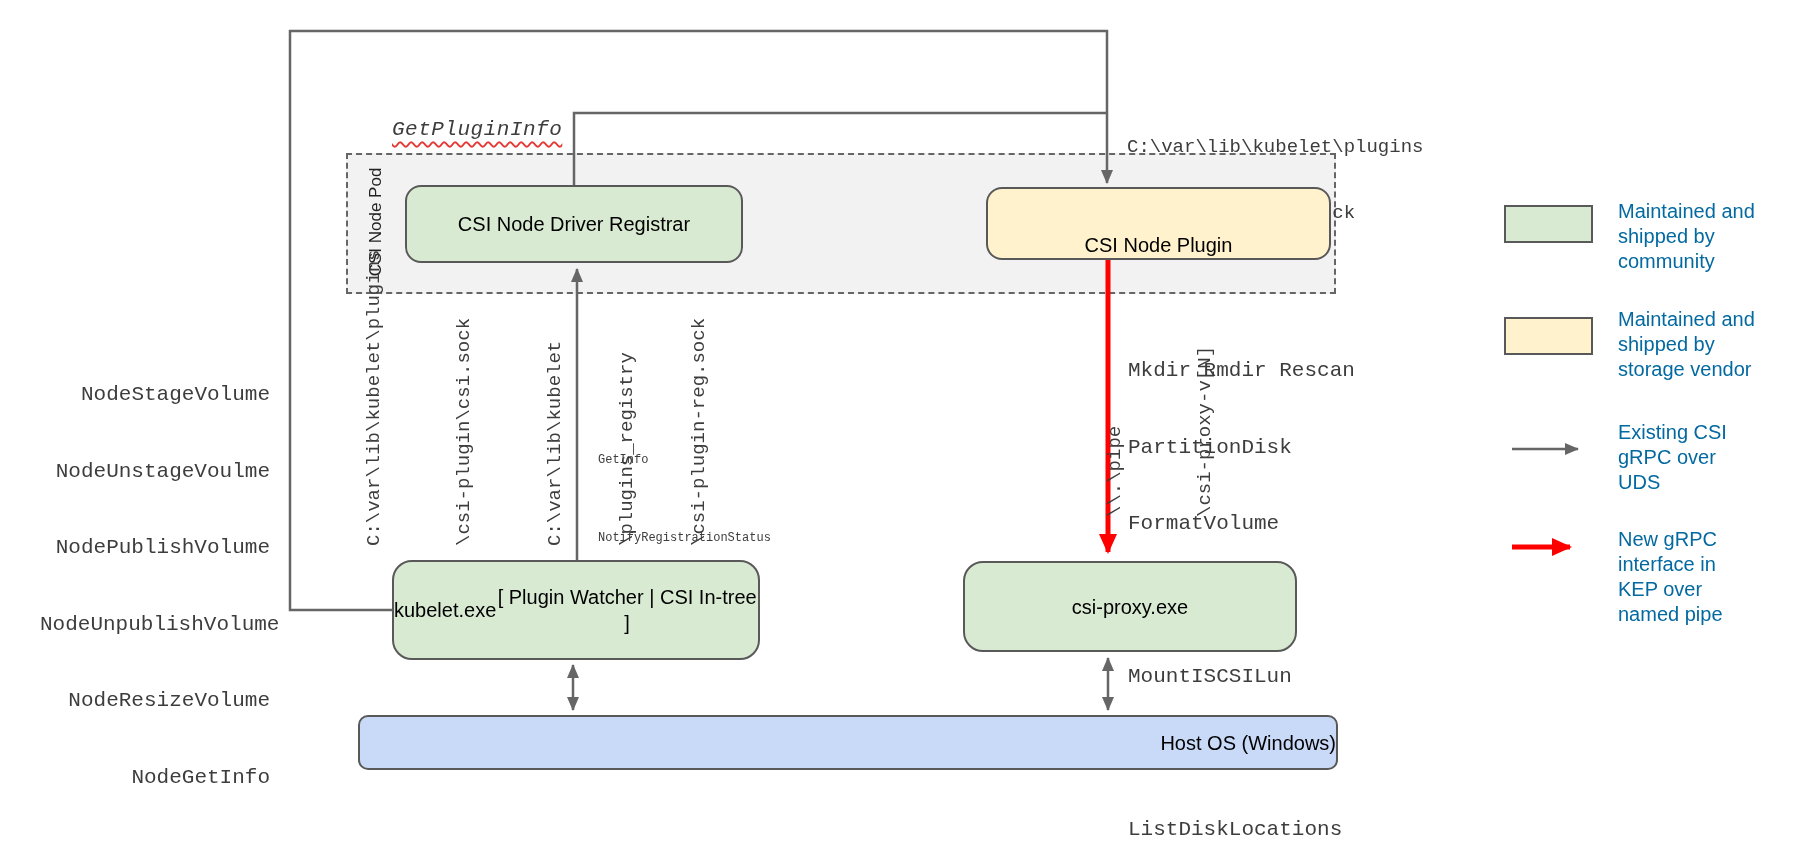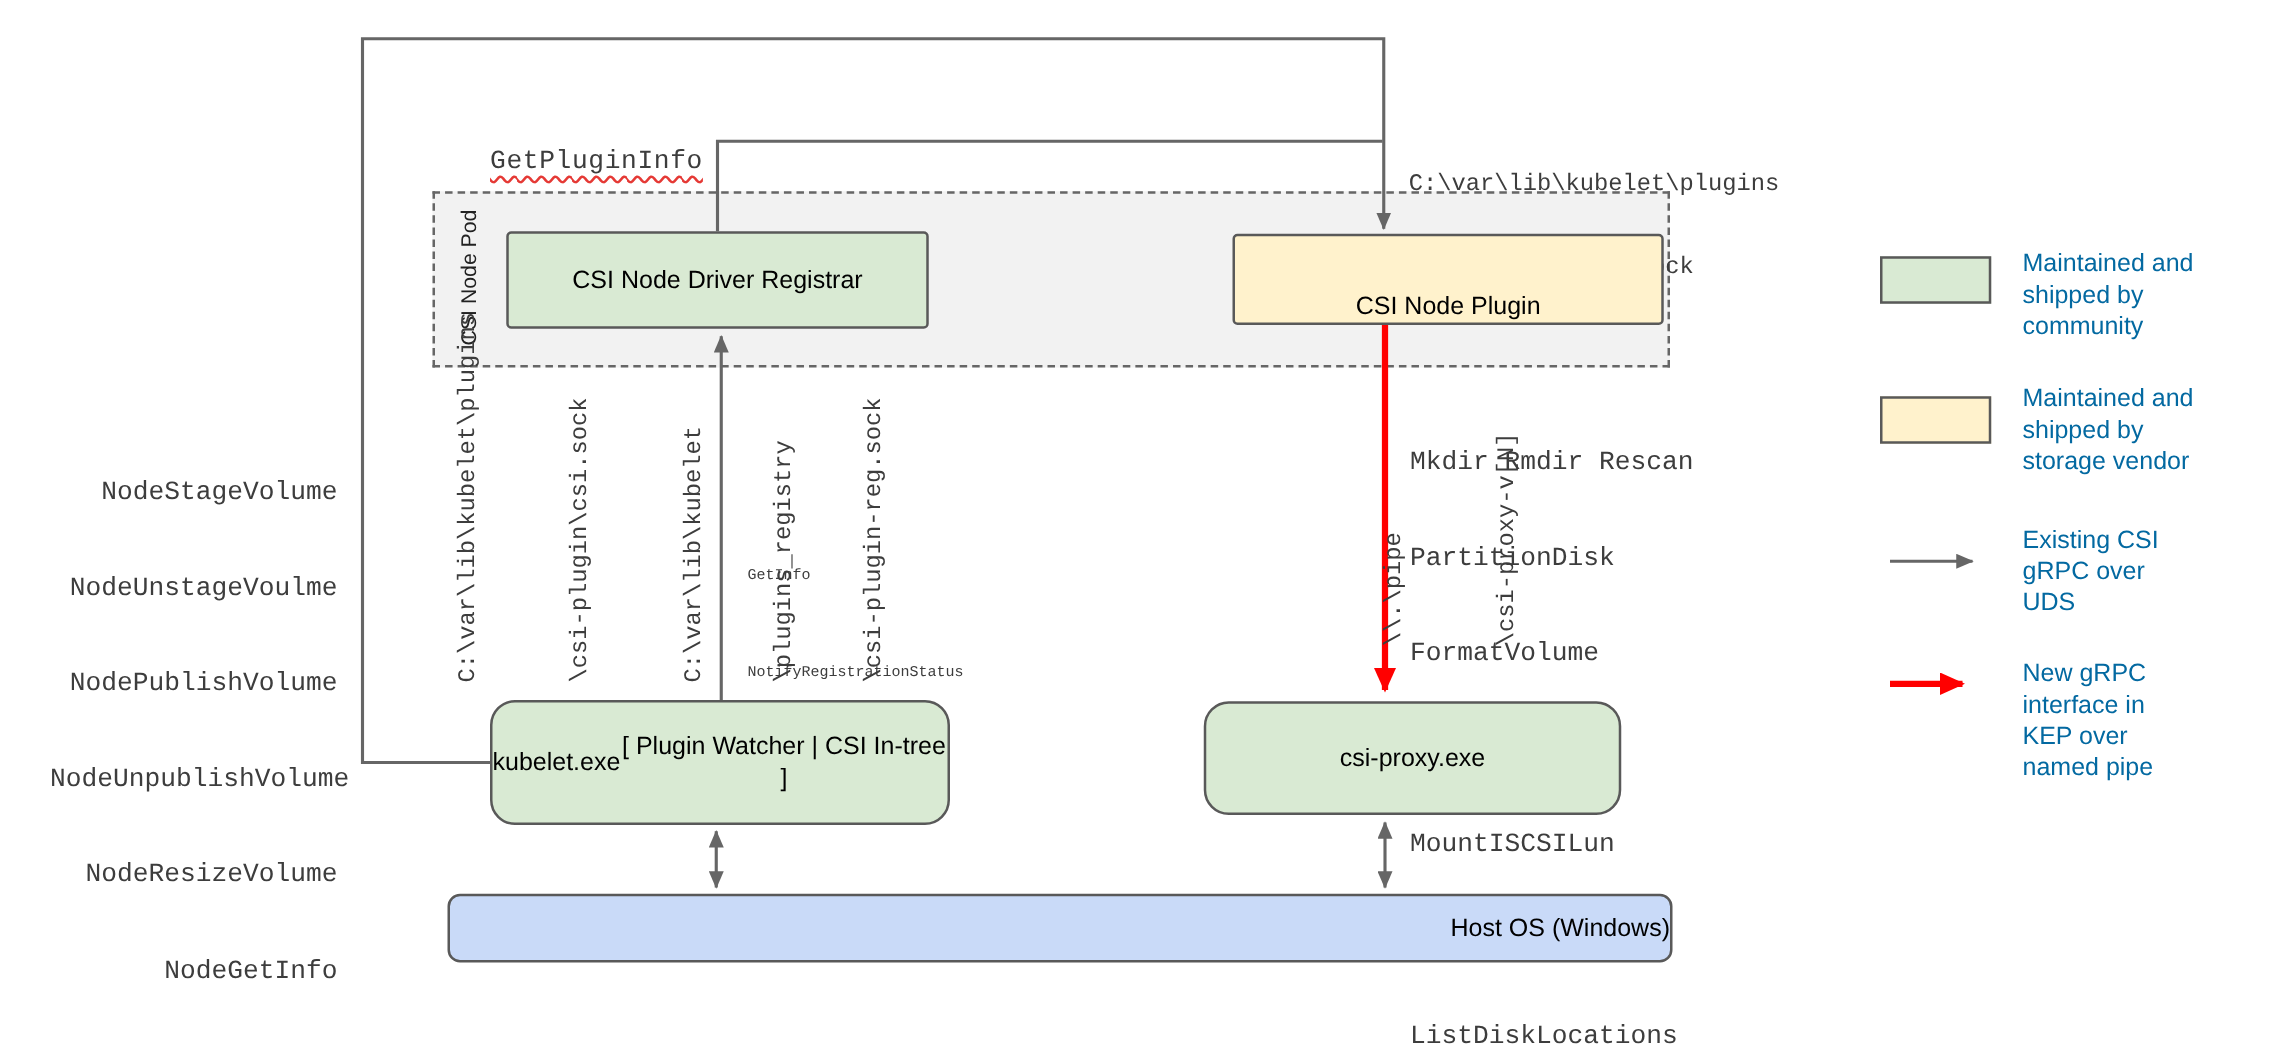--- a/index.html
+++ b/index.html
@@ -8,21 +8,21 @@
   .abs{position:absolute;}
   .mono{font-family:"Liberation Mono","DejaVu Sans Mono",monospace;color:#3d3d3d;}
   .sans{font-family:"Liberation Sans",sans-serif;color:#000;}
 
   
   .node-box{position:absolute;border:2.5px solid #595959;display:flex;align-items:center;
             justify-content:center;text-align:center;box-sizing:border-box;}
   .green{background:#d9ead3;}
   .yellow{background:#fff2cc;}
   .blue{background:#c9daf8;}
-  .r16{border-radius:4px;}
+  .r16{border-radius:16px;}
   .r20{border-radius:20px;}
   .r10{border-radius:10px;justify-content:flex-end;}
   .box-label{font-size:20px;line-height:26px;color:#000;}
 
   .pod{position:absolute;left:346px;top:153px;width:990px;height:141px;background:#f2f2f2;
        border:2.5px dashed #666;box-sizing:border-box;}
 
   
   .rot{position:absolute;transform:rotate(-90deg);transform-origin:center center;}
 
@@ -66,21 +66,21 @@
     <path d="M 1108 258 V 552" fill="none" stroke="#ff0000" stroke-width="5" marker-end="url(#aRed)"></path>
 
     <path d="M 573 665 V 710" fill="none" stroke="#666666" stroke-width="2.5" marker-start="url(#aGray)" marker-end="url(#aGray)"></path>
 
     <path d="M 1108 658 V 710" fill="none" stroke="#666666" stroke-width="2.5" marker-start="url(#aGray)" marker-end="url(#aGray)"></path>
 
     <path d="M 1512 449 H 1578" fill="none" stroke="#666666" stroke-width="2.5" marker-end="url(#aGray)"></path>
     <path d="M 1512 547 H 1570" fill="none" stroke="#ff0000" stroke-width="5" marker-end="url(#aRed)"></path>
   </svg>
 
-  <div class="abs mono gpi" style="left:392px;top:118px;">GetPluginInfo</div>
+  <div class="abs mono gpi" style="left:392px;top:118px;font-style:italic;">GetPluginInfo</div>
 
   <div class="abs mono path-text" style="left:1127px;top:92px;">
     <div>C:\var\lib\kubelet\plugins</div>
     <div>\csi-plugin\csi.sock</div>
   </div>
 
   <div class="abs mono mono-list" style="left:40px;top:331px;width:230px;text-align:right;">
     <div>NodeStageVolume</div>
     <div>NodeUnstageVoulme</div>
     <div>NodePublishVolume</div>

